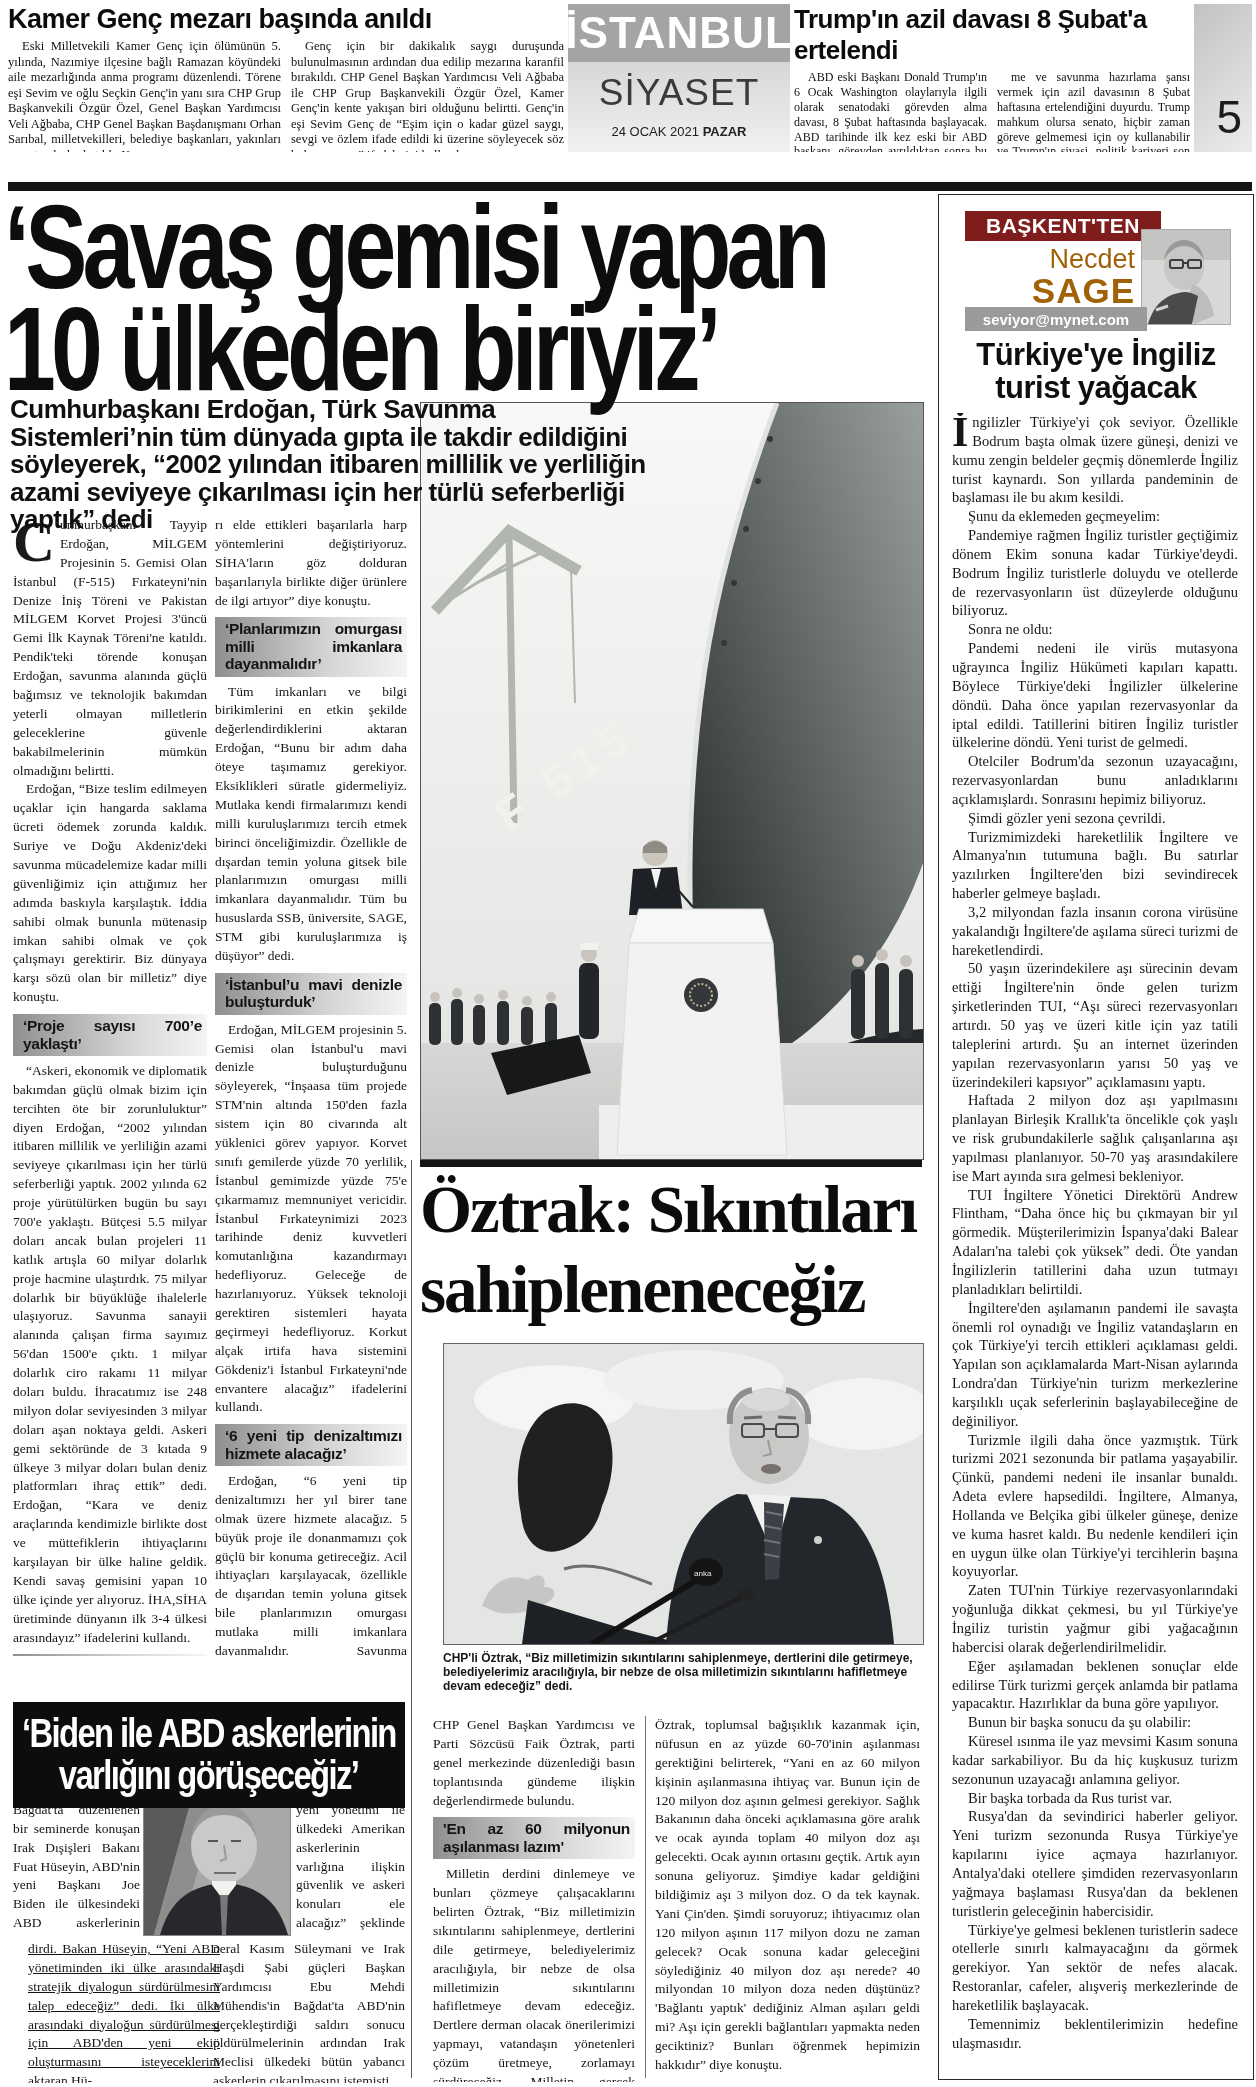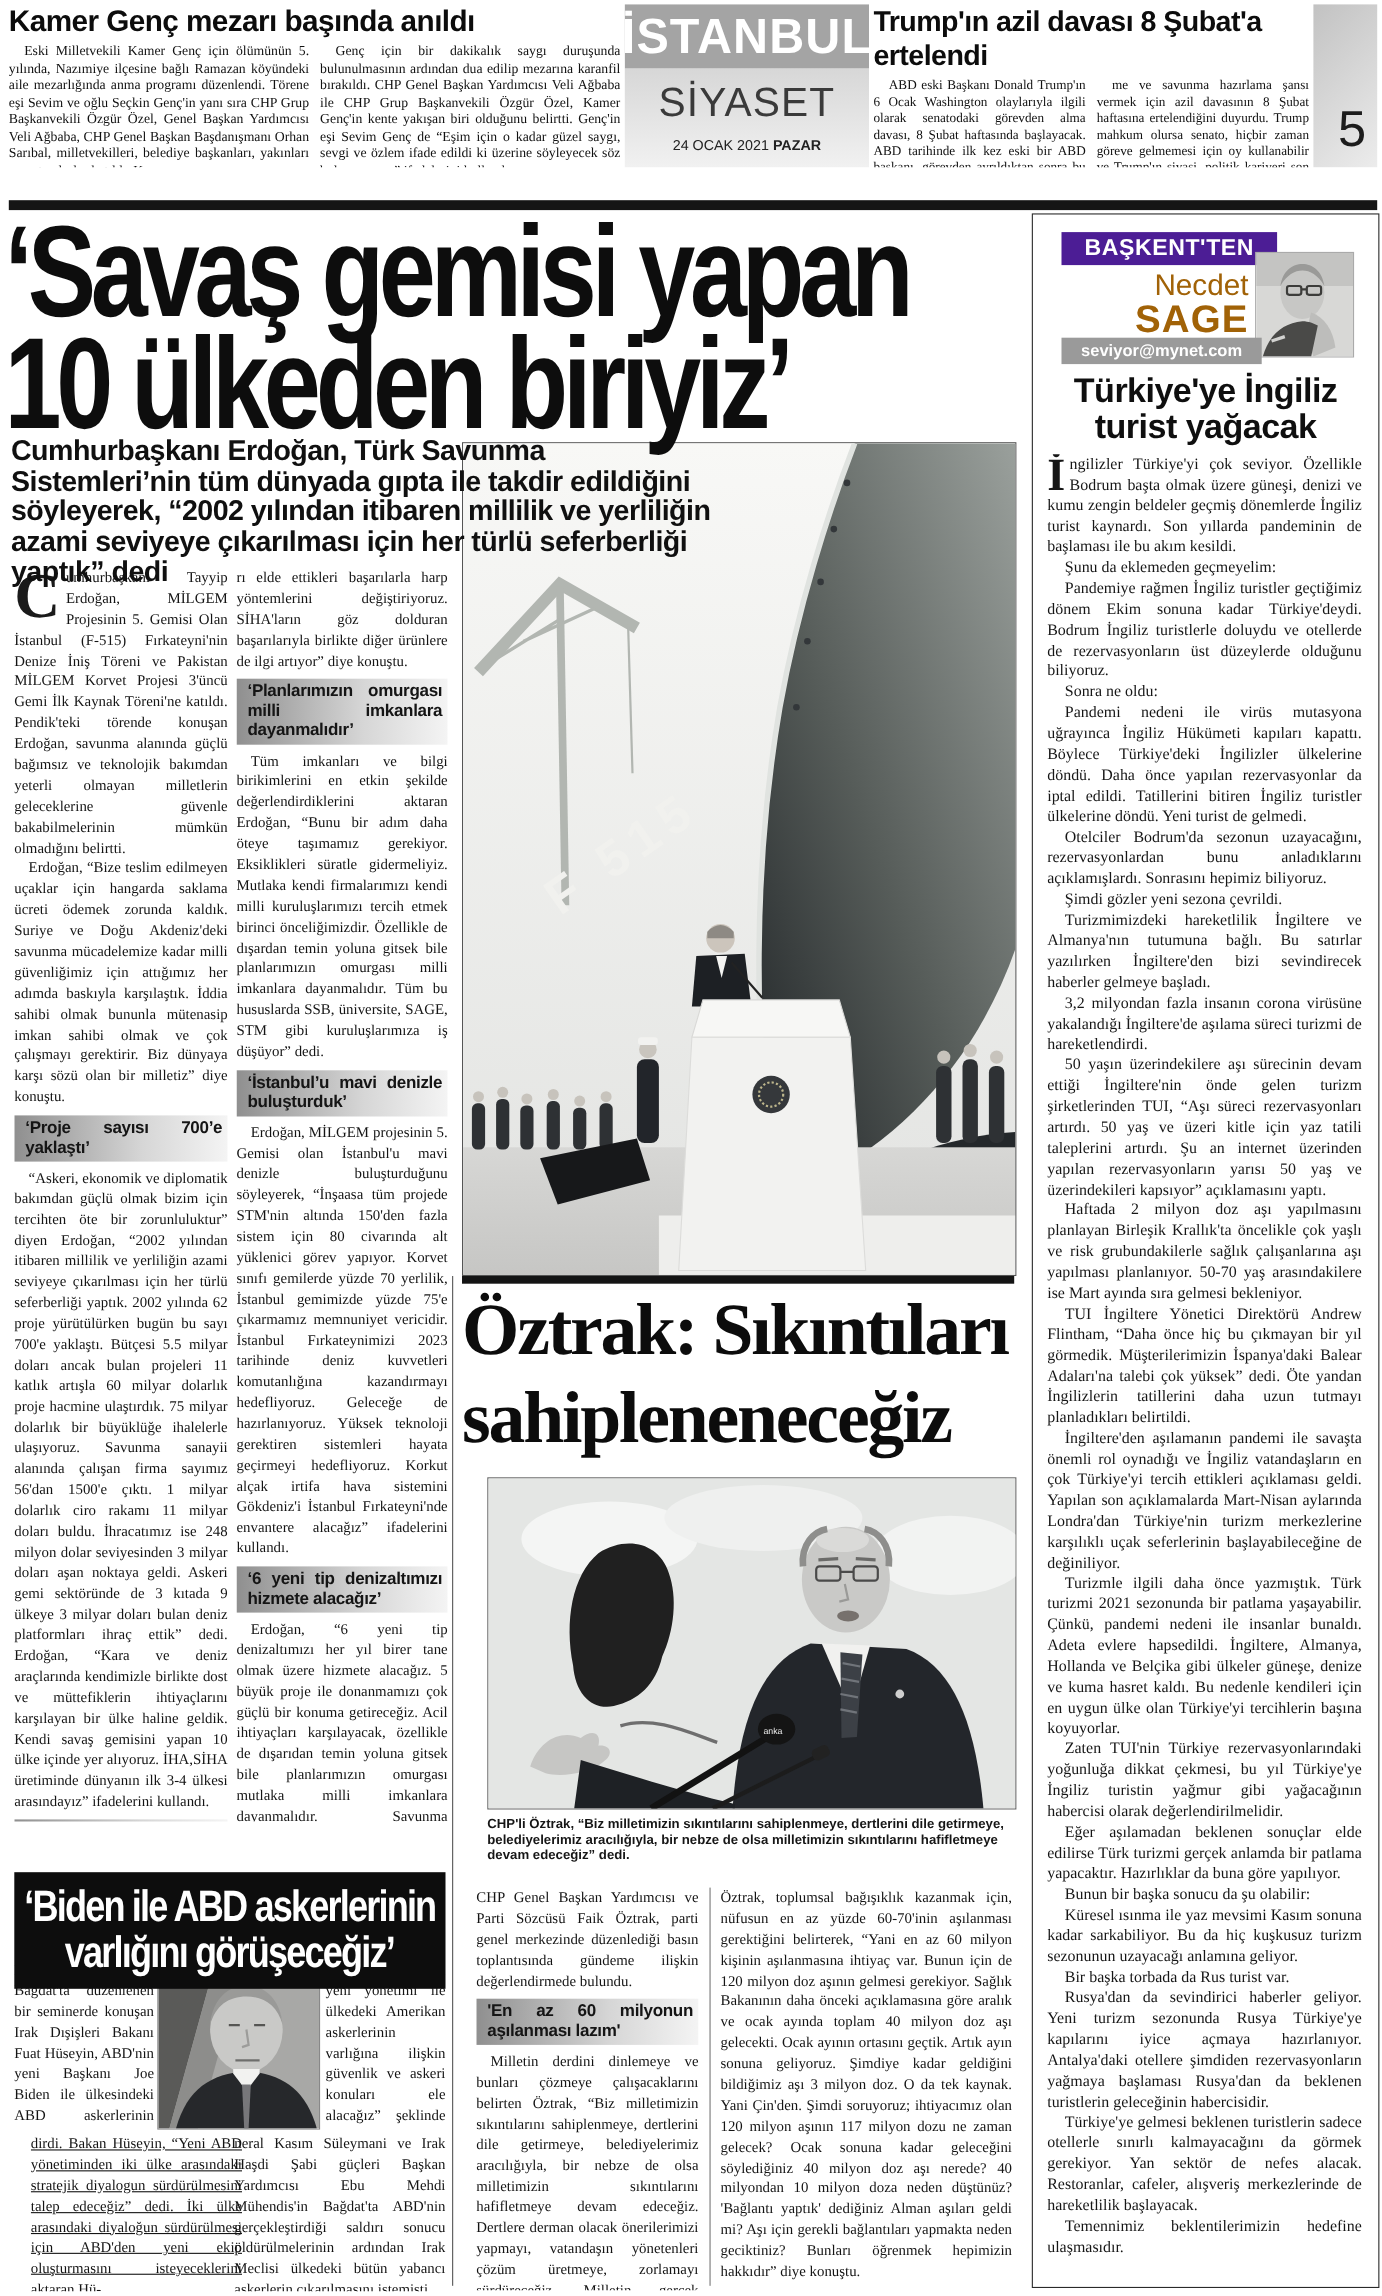--- a/index.html
+++ b/index.html
@@ -76,21 +76,21 @@
   .bidenbox div{font-family:"Liberation Sans","DejaVu Sans",sans-serif;font-weight:bold;
                 font-size:40px;line-height:1.04;letter-spacing:-2px;white-space:nowrap;transform:scaleX(0.82);}
   .bdA{left:13px;top:1782px;width:127px;height:152px;}
   .bdB{left:296px;top:1782px;width:109px;height:152px;}
   .bdC{left:28px;top:1940px;width:192px;height:143px;text-decoration:underline;}
   .bdD{left:213px;top:1940px;width:192px;height:143px;}
   .bdfig{left:143px;top:1782px;width:146px;height:152px;border:1px solid #888;}
 
   
   .buluz{left:938px;top:194px;width:314px;height:1884px;border:1.5px solid #2a2a2a;background:#fff;}
-  .bz-kicker{left:26px;top:16px;width:196px;height:30px;background:#4c1d95;color:#fff;
+  .bz-kicker{left:26px;top:16px;width:196px;height:30px;background:#7f1d1d;color:#fff;
              font-family:"Liberation Sans","DejaVu Sans",sans-serif;font-weight:bold;font-size:21px;
              display:flex;align-items:center;justify-content:center;letter-spacing:0.5px;}
   .bz-photo{left:202px;top:34px;width:88px;height:94px;border:1px solid #aaa;}
   .bz-name{left:16px;top:50px;width:180px;text-align:right;font-family:"Liberation Sans","DejaVu Sans",sans-serif;color:#a16207;}
   .bz-first{font-size:27px;line-height:1.05;}
   .bz-last{font-size:35px;font-weight:bold;line-height:1.02;letter-spacing:1px;}
   .bz-email{left:26px;top:112px;width:182px;height:24px;background:#9a9a9a;color:#fff;
             font-family:"Liberation Sans","DejaVu Sans",sans-serif;font-weight:bold;font-size:15px;
             display:flex;align-items:center;justify-content:center;}
   .bz-title{left:0;top:144px;width:100%;text-align:center;font-family:"Liberation Sans","DejaVu Sans",sans-serif;

